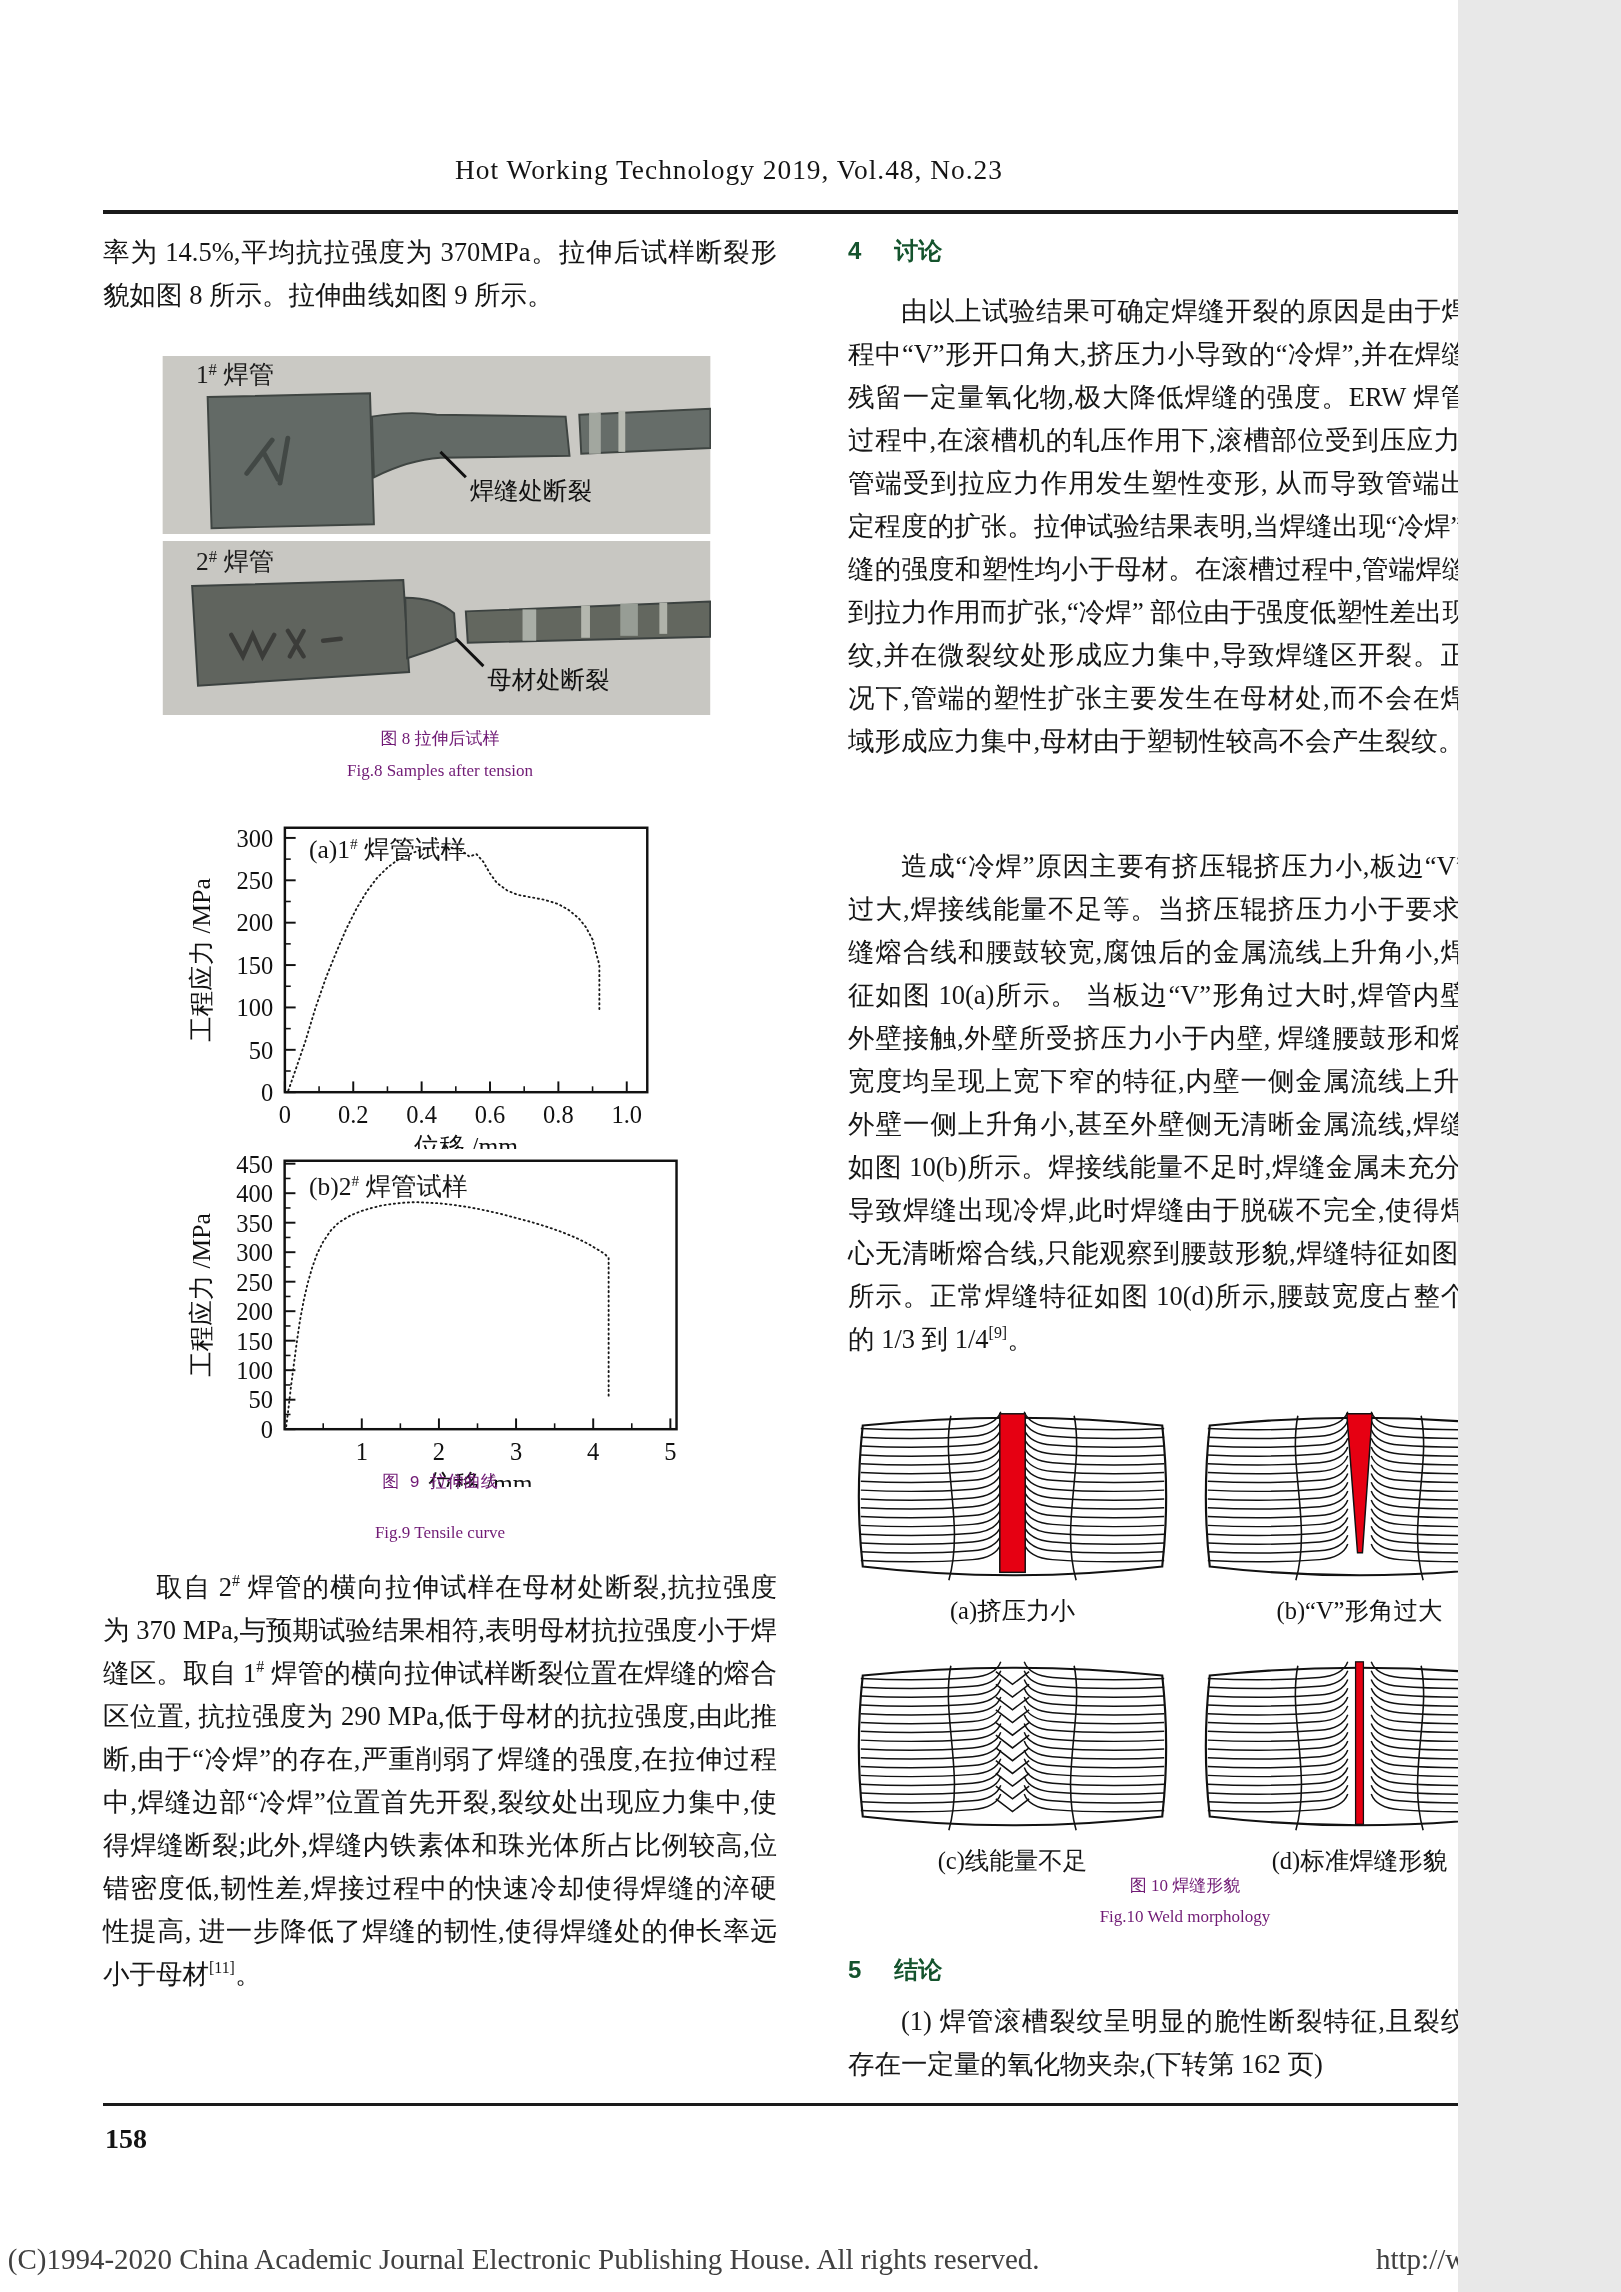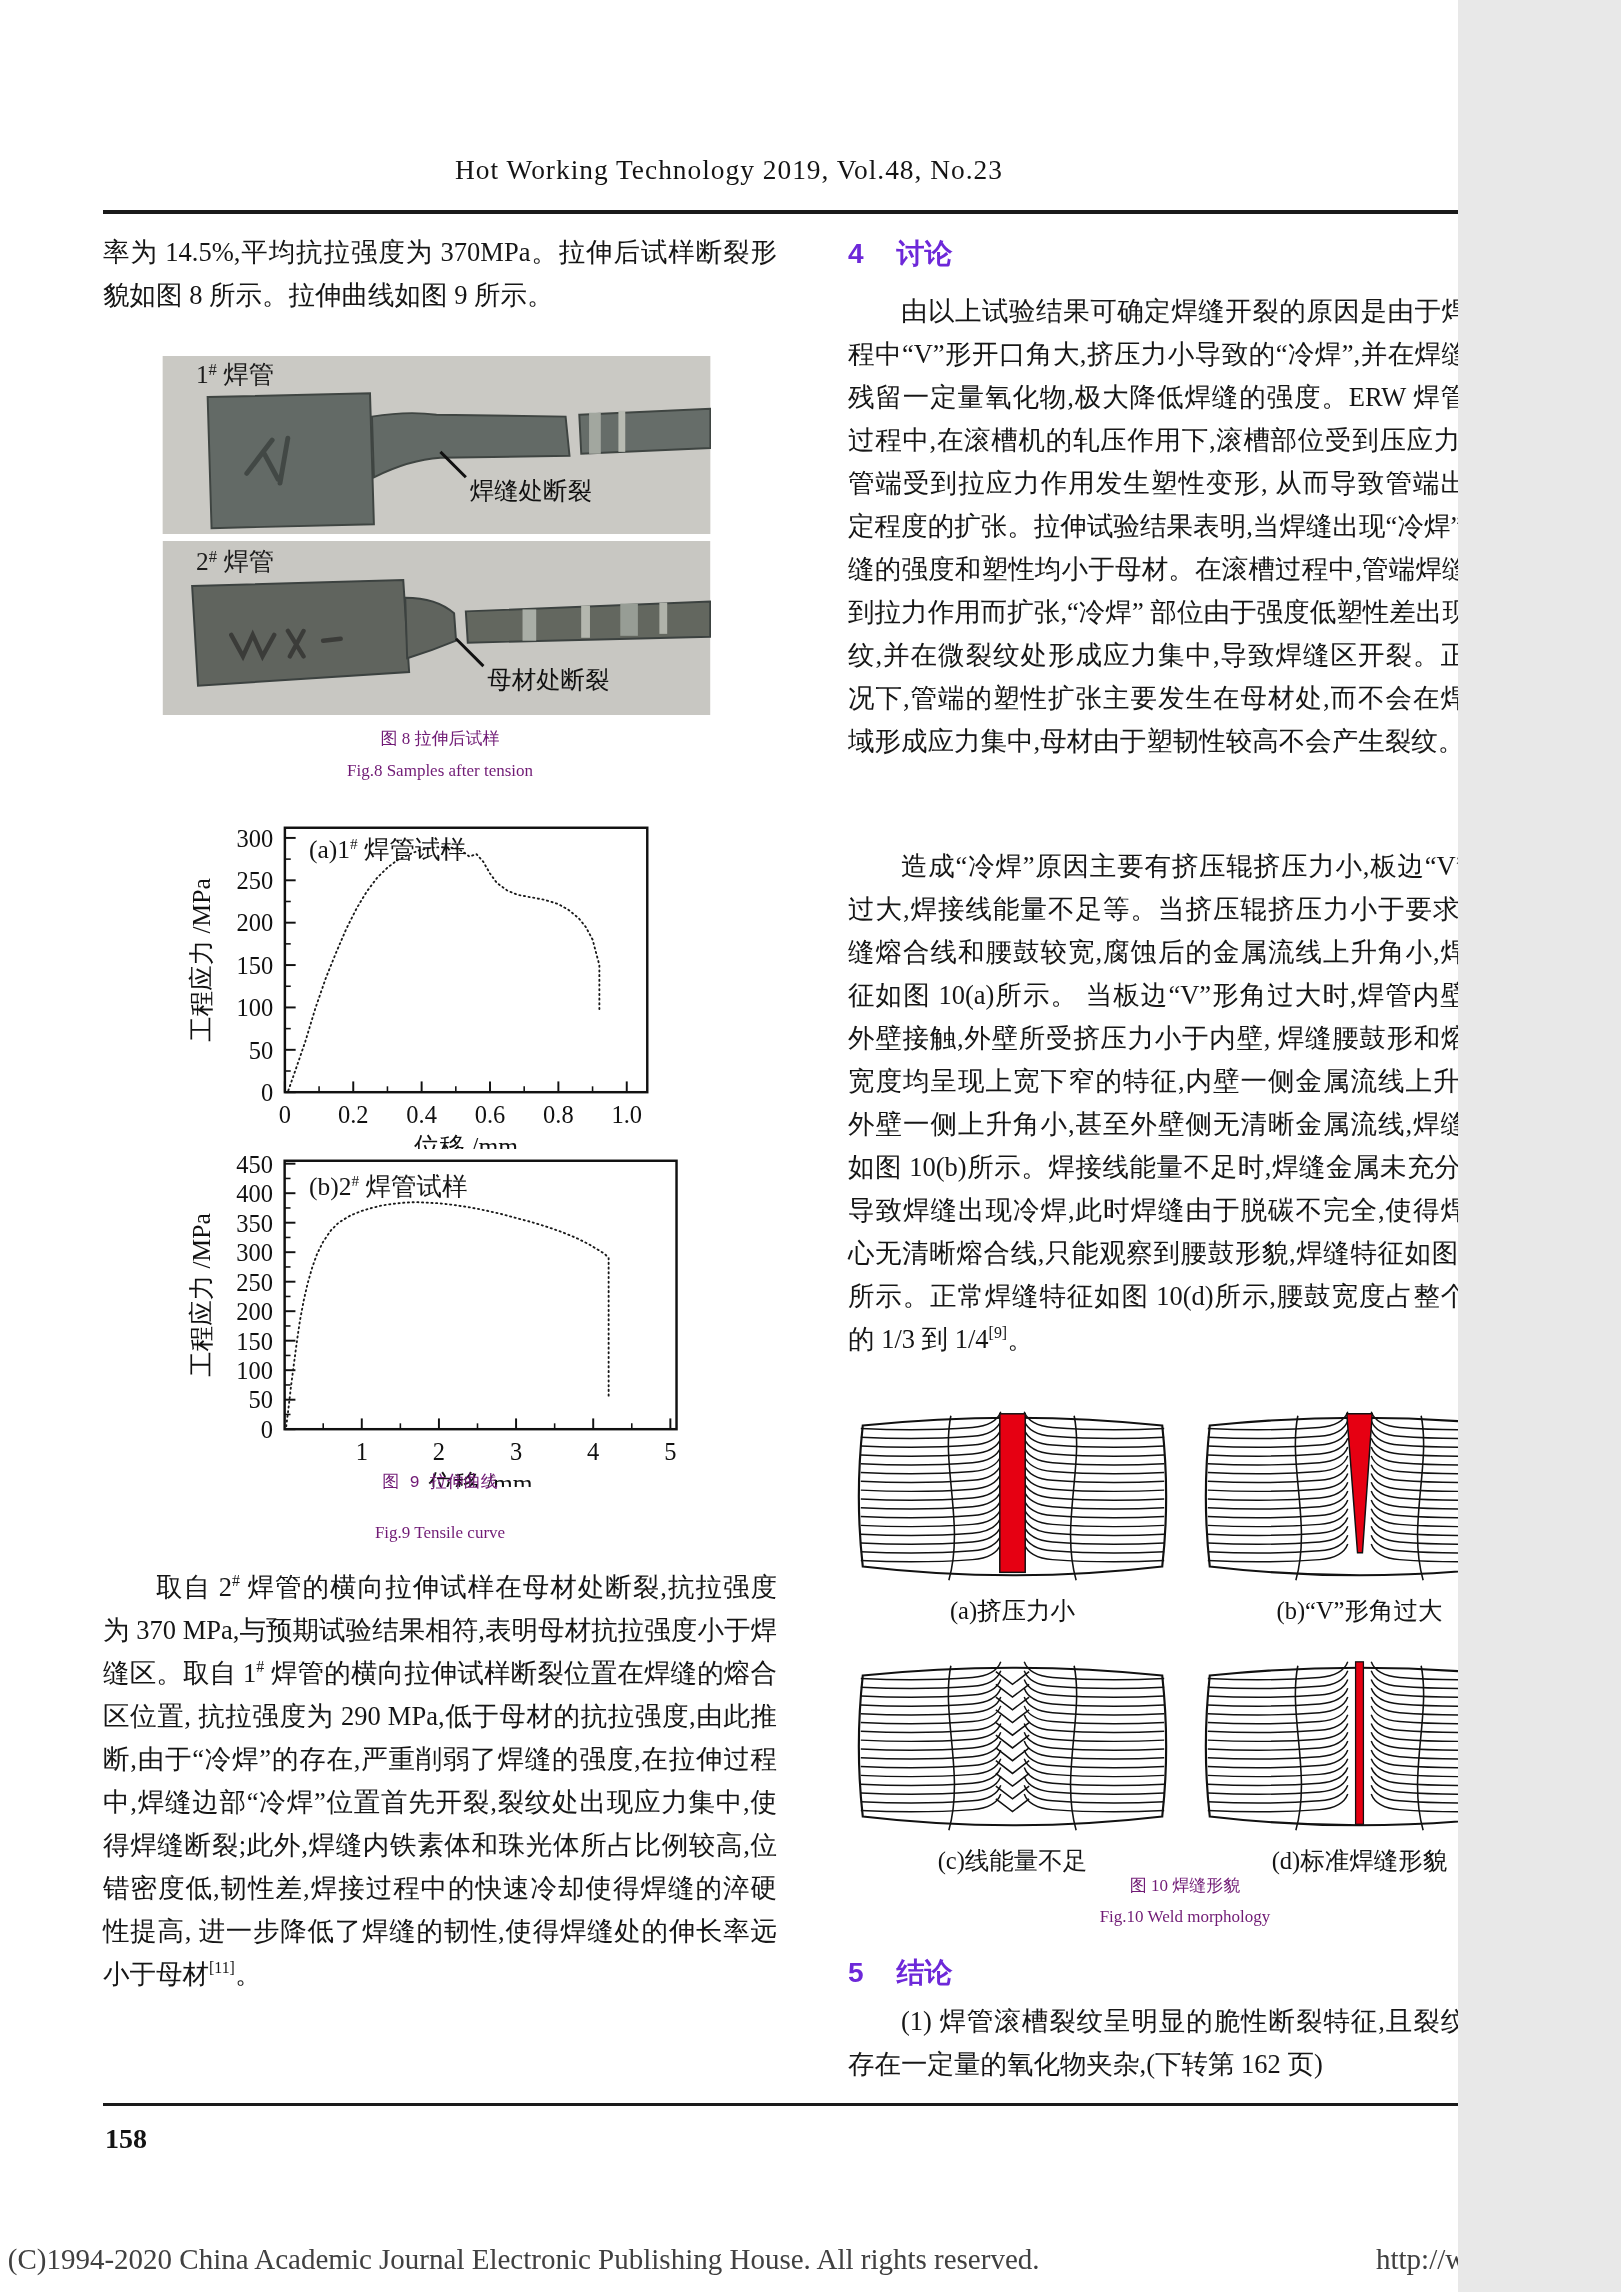--- a/index.html
+++ b/index.html
@@ -4,21 +4,21 @@
 <style>
   html,body{margin:0;padding:0;background:#e8e8e8;}
   .page{position:relative;width:1458px;height:2293px;background:#ffffff;overflow:hidden;
         font-family:"Liberation Serif","DejaVu Serif",serif;color:#141414;}
   .abs{position:absolute;}
   .journal-head{width:100%;text-align:center;font-size:27.4px;letter-spacing:1px;}
   .rule{background:#1a1a1a;height:3.9px;}
   .para{font-size:26.5px;line-height:43px;text-align:justify;color:#161616;}
   .indent{text-indent:2em;}
   sup.s{font-size:0.6em;vertical-align:super;line-height:0;}
-  .h-sec{font-family:"Liberation Sans","DejaVu Sans",sans-serif;font-weight:700;font-size:28px;color:#6d28d9;}
+  .h-sec{font-family:"Liberation Sans","DejaVu Sans",sans-serif;font-weight:700;font-size:24px;color:#14532d;}
   .h-sec .num{margin-right:33px;}
   .cap{font-size:17px;text-align:center;color:#701a75;}
   .chart{position:absolute;}
   .chart text{font-family:"Liberation Serif","DejaVu Serif",serif;fill:#111;font-size:25px;}
   .chart text.axis{font-size:26px;}
   .panel-label{position:absolute;font-size:25.5px;color:#161616;white-space:nowrap;}
   .photo-svg text{font-family:"Liberation Serif","DejaVu Serif",serif;}
   .weld-cell{position:absolute;width:323px;}
   .weld-cap{margin-top:2px;font-size:24.5px;text-align:center;}
   .footer-gray{font-size:29px;color:#404040;white-space:nowrap;}

